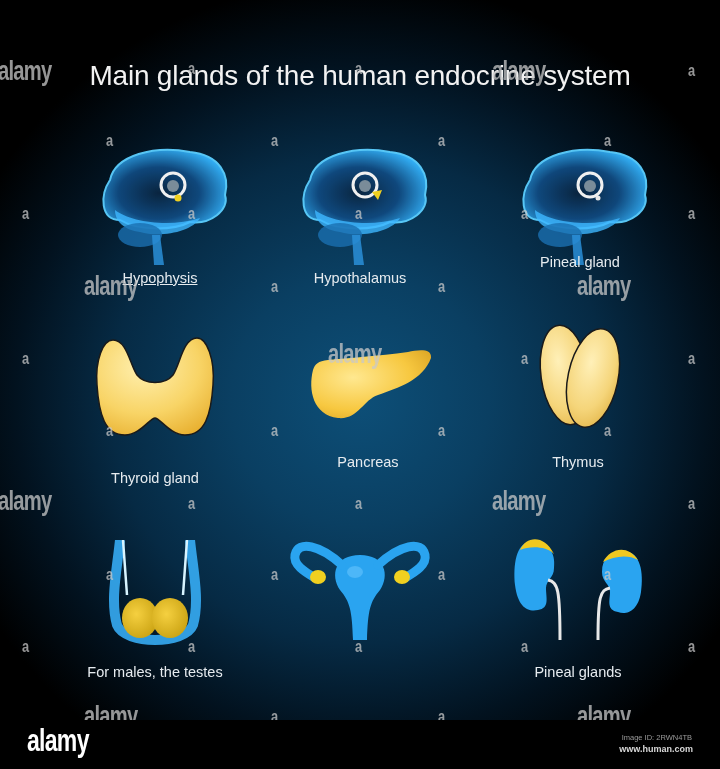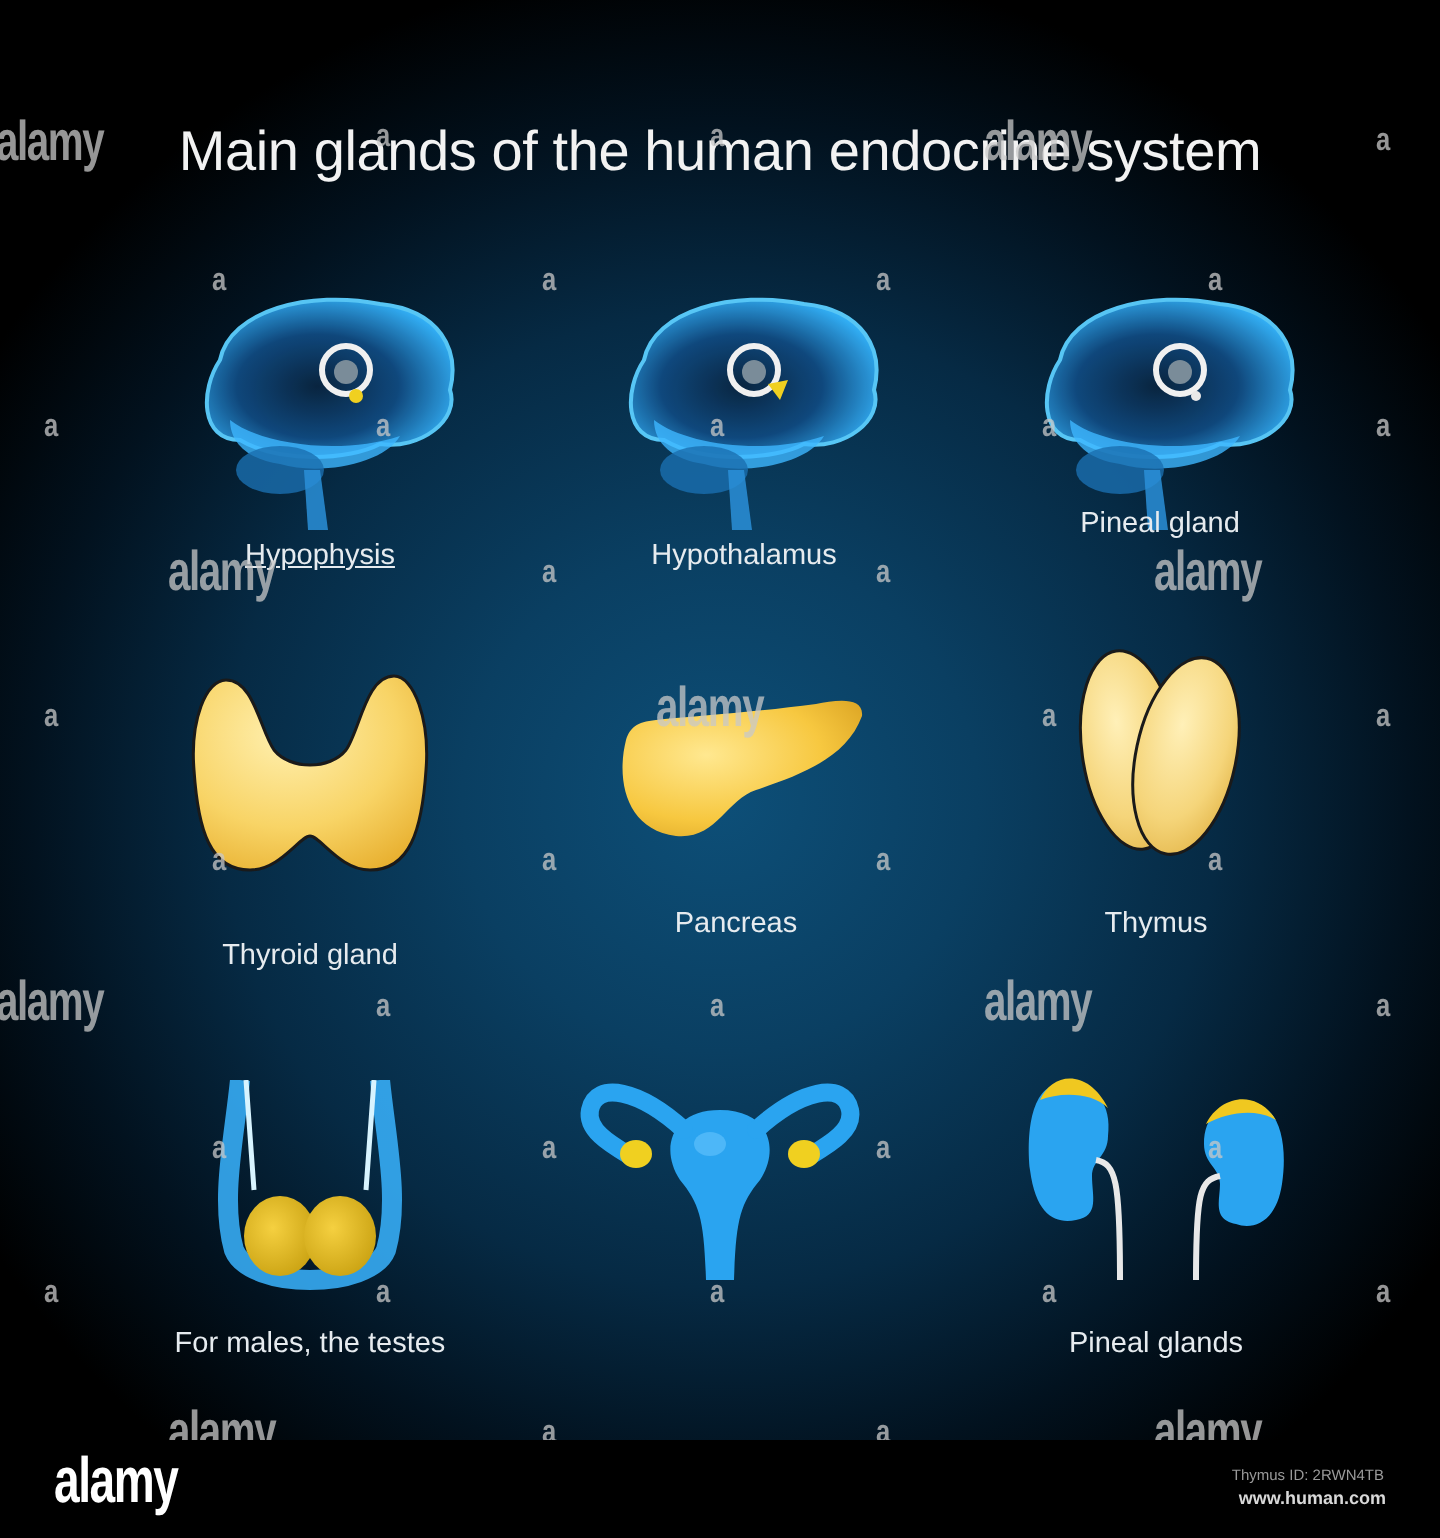--- a/index.html
+++ b/index.html
@@ -53,21 +53,21 @@
       <path d="M55 70 C70 82 110 88 140 78 C132 92 100 98 80 92 C65 90 55 82 55 70Z" fill="#3db7ff" opacity="0.8"></path>
       <ellipse cx="80" cy="95" rx="22" ry="12" fill="#1a6fb0" opacity="0.8"></ellipse>
       <path d="M92 95 L100 95 L104 125 L94 125 Z" fill="#2a8fd8" opacity="0.85"></path>
       <circle cx="113" cy="45" r="12" fill="none" stroke="#f0f0f0" stroke-width="3"></circle>
       <circle cx="113" cy="46" r="6" fill="#7a8c99"></circle>
       <circle cx="118" cy="58" r="3.5" fill="#f0d020"></circle>
     </svg>
     <div class="label" style="top:130px;text-decoration:underline;">Hypophysis</div>
   </div>
 
-  <div class="cell" style="left:272px; top:140px;">
+  <div class="cell" style="left:260px; top:140px;">
     <svg width="200" height="135" viewBox="0 0 200 135">
       <defs>
         <radialGradient id="bg2" cx="0.45" cy="0.55" r="0.6">
           <stop offset="0" stop-color="#0a2540"></stop>
             <stop offset="0.55" stop-color="#104a80"></stop>
             <stop offset="1" stop-color="#35b6ff"></stop>
         </radialGradient>
       </defs>
       <path d="M50 40 C55 15 95 5 130 12 C160 15 170 35 165 55 C170 70 150 85 130 82 C115 90 80 92 60 80 C40 80 40 55 50 40 Z" fill="url(#bg2)" stroke="#5ccfff" stroke-width="2" opacity="0.95"></path>
       <path d="M55 70 C70 82 110 88 140 78 C132 92 100 98 80 92 C65 90 55 82 55 70Z" fill="#3db7ff" opacity="0.8"></path>
@@ -224,14 +224,14 @@
   <div class="wm small" style="left:188px; top:638px;">a</div>
   <div class="wm small" style="left:355px; top:638px;">a</div>
   <div class="wm small" style="left:521px; top:638px;">a</div>
   <div class="wm small" style="left:688px; top:638px;">a</div>
   <div class="wm small" style="left:271px; top:708px;">a</div>
   <div class="wm small" style="left:438px; top:708px;">a</div>
 </div>
 
 <div class="footer"></div>
 <div class="brand">alamy</div>
-<div class="img-id">Thymus ID: 2RWN4TB</div>
+<div class="img-id">Image ID: 2RWN4TB</div>
 <div class="site">www.human.com</div>
 
 </body></html>

